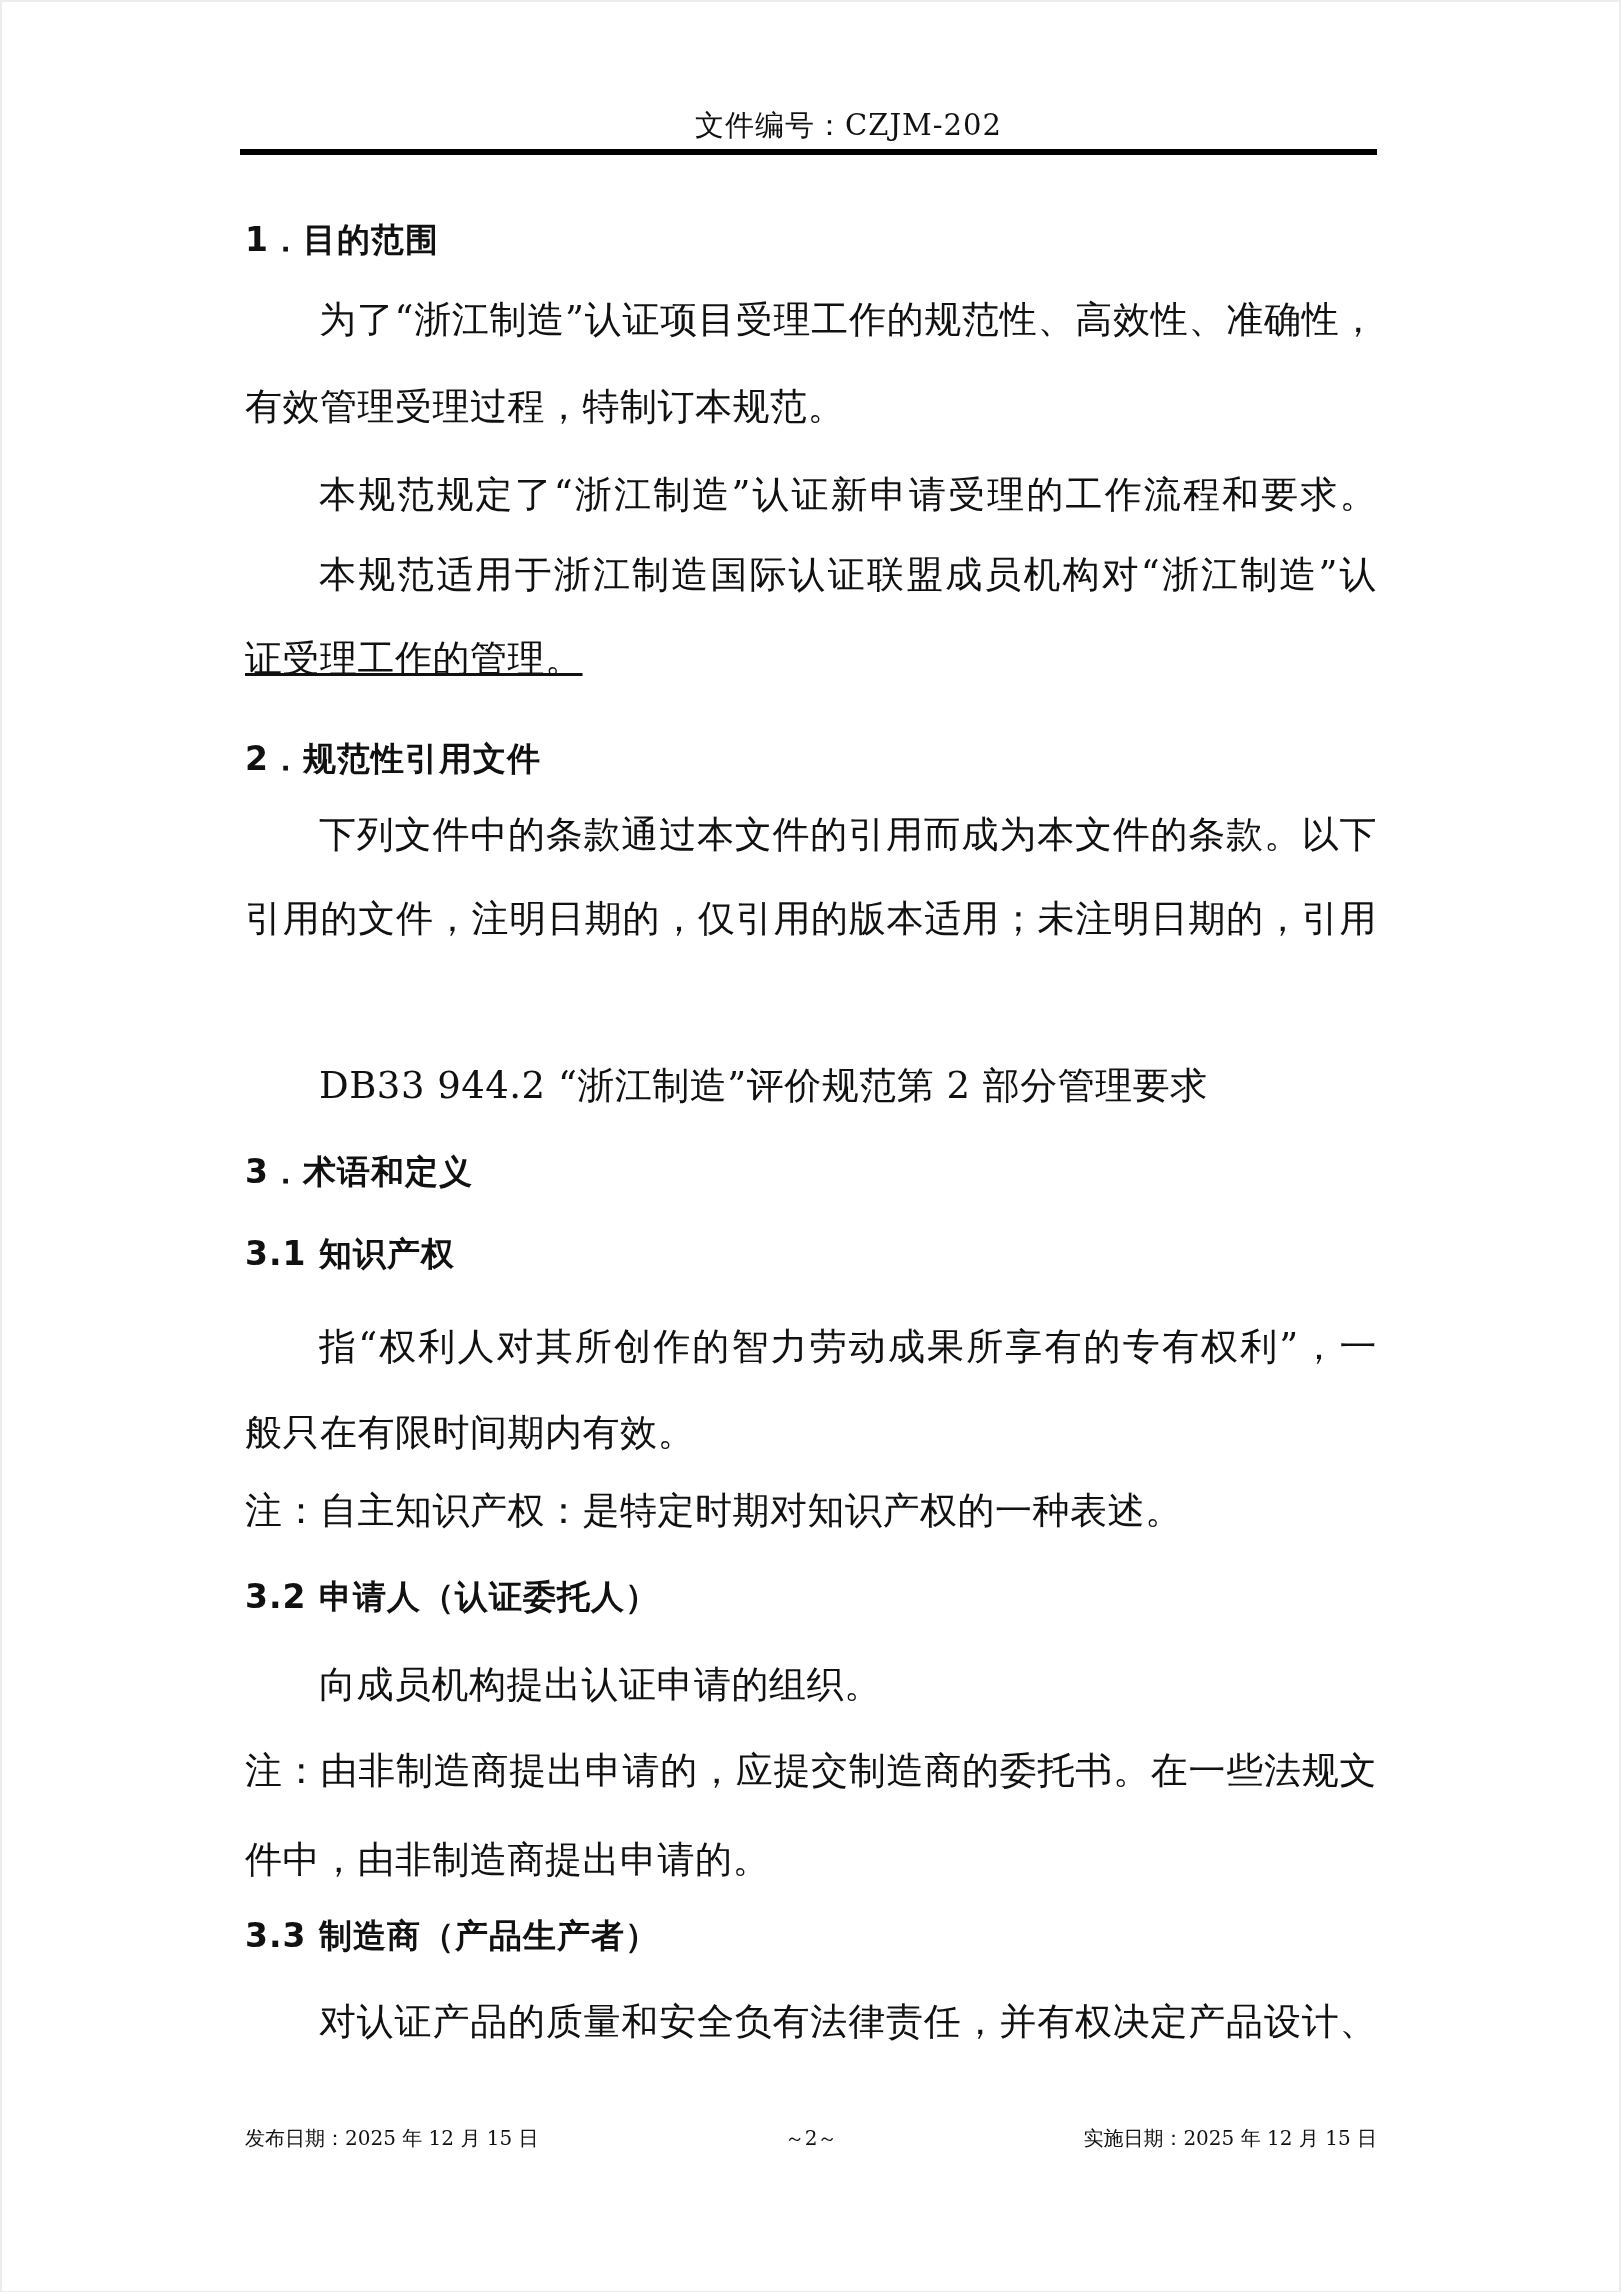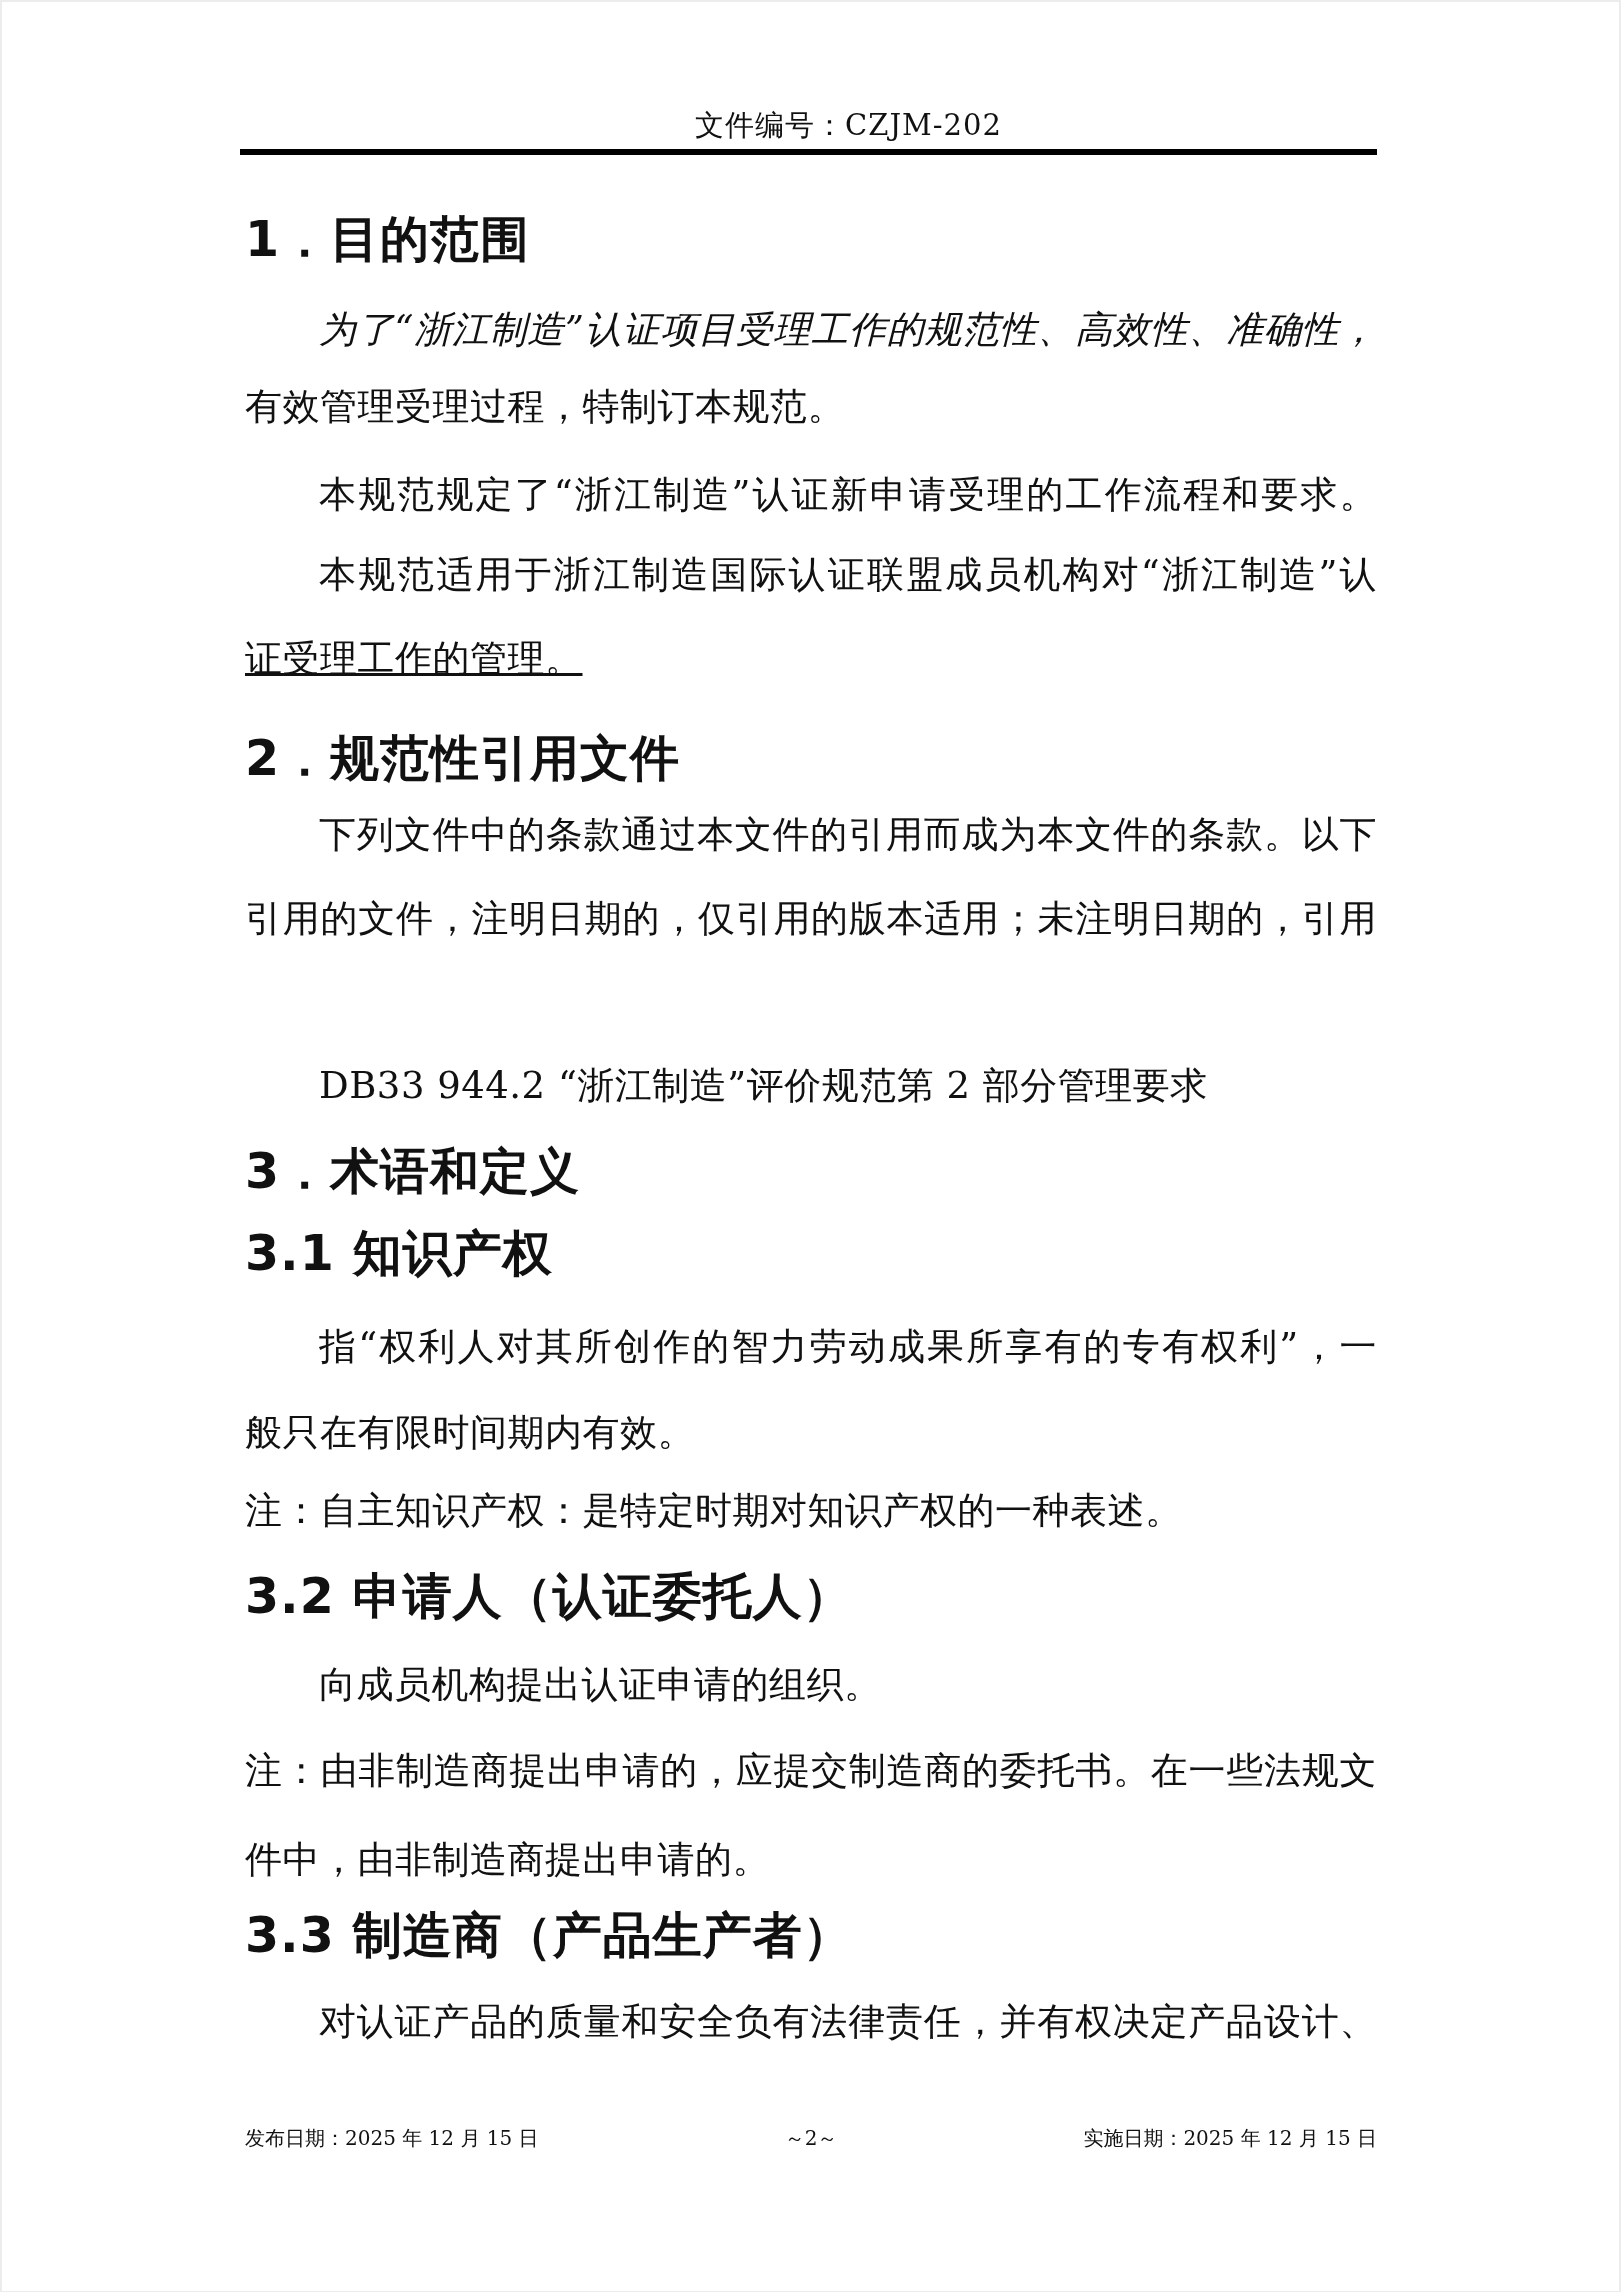--- a/index.html
+++ b/index.html
@@ -42,21 +42,21 @@
     height: 82px;
     line-height: 82px;
     font-size: 37px;
     white-space: nowrap;
     letter-spacing: 0.5px;
   }
   .line.body { font-family: "DejaVu Serif", "Liberation Serif", serif; }
   .line.heading {
     font-family: "DejaVu Sans", "Liberation Sans", sans-serif;
     font-weight: bold;
-    font-size: 49px;
+    font-size: 33px;
     letter-spacing: 1px;
   }
   .line.indent { text-indent: 74px; }
   .line.fill {
     white-space: normal;
     text-align: justify;
     text-align-last: justify;
   }
   .footer {
     position: absolute;
@@ -76,21 +76,21 @@
 <body>
 
 <div class="page">
 
   <div class="doc-number">文件编号：CZJM-202</div>
 
   <div class="header-rule"></div>
 
   <div class="doc-body">
       <div class="line heading" style="top: 199px;">1．目的范围</div>
-      <div class="line body indent fill" style="top: 289px; font-style: italic;">为了“浙江制造”认证项目受理工作的规范性、高效性、准确性，</div>
+      <div class="line body indent fill" style="top: 279px;">为了“浙江制造”认证项目受理工作的规范性、高效性、准确性，</div>
       <div class="line body" style="top: 366px;">有效管理受理过程，特制订本规范。</div>
       <div class="line body indent fill" style="top: 454px;">本规范规定了“浙江制造”认证新申请受理的工作流程和要求。</div>
       <div class="line body indent fill" style="top: 534px;">本规范适用于浙江制造国际认证联盟成员机构对“浙江制造”认</div>
       <div class="line body" style="top: 618px; text-decoration: underline;">证受理工作的管理。</div>
       <div class="line heading" style="top: 718px;">2．规范性引用文件</div>
       <div class="line body indent fill" style="top: 794px;">下列文件中的条款通过本文件的引用而成为本文件的条款。以下</div>
       <div class="line body fill" style="top: 878px;">引用的文件，注明日期的，仅引用的版本适用；未注明日期的，引用</div>
       <div class="line body indent" style="top: 1045px;">DB33 944.2 “浙江制造”评价规范第 2 部分管理要求</div>
       <div class="line heading" style="top: 1131px;">3．术语和定义</div>
       <div class="line heading" style="top: 1213px;">3.1 知识产权</div>

